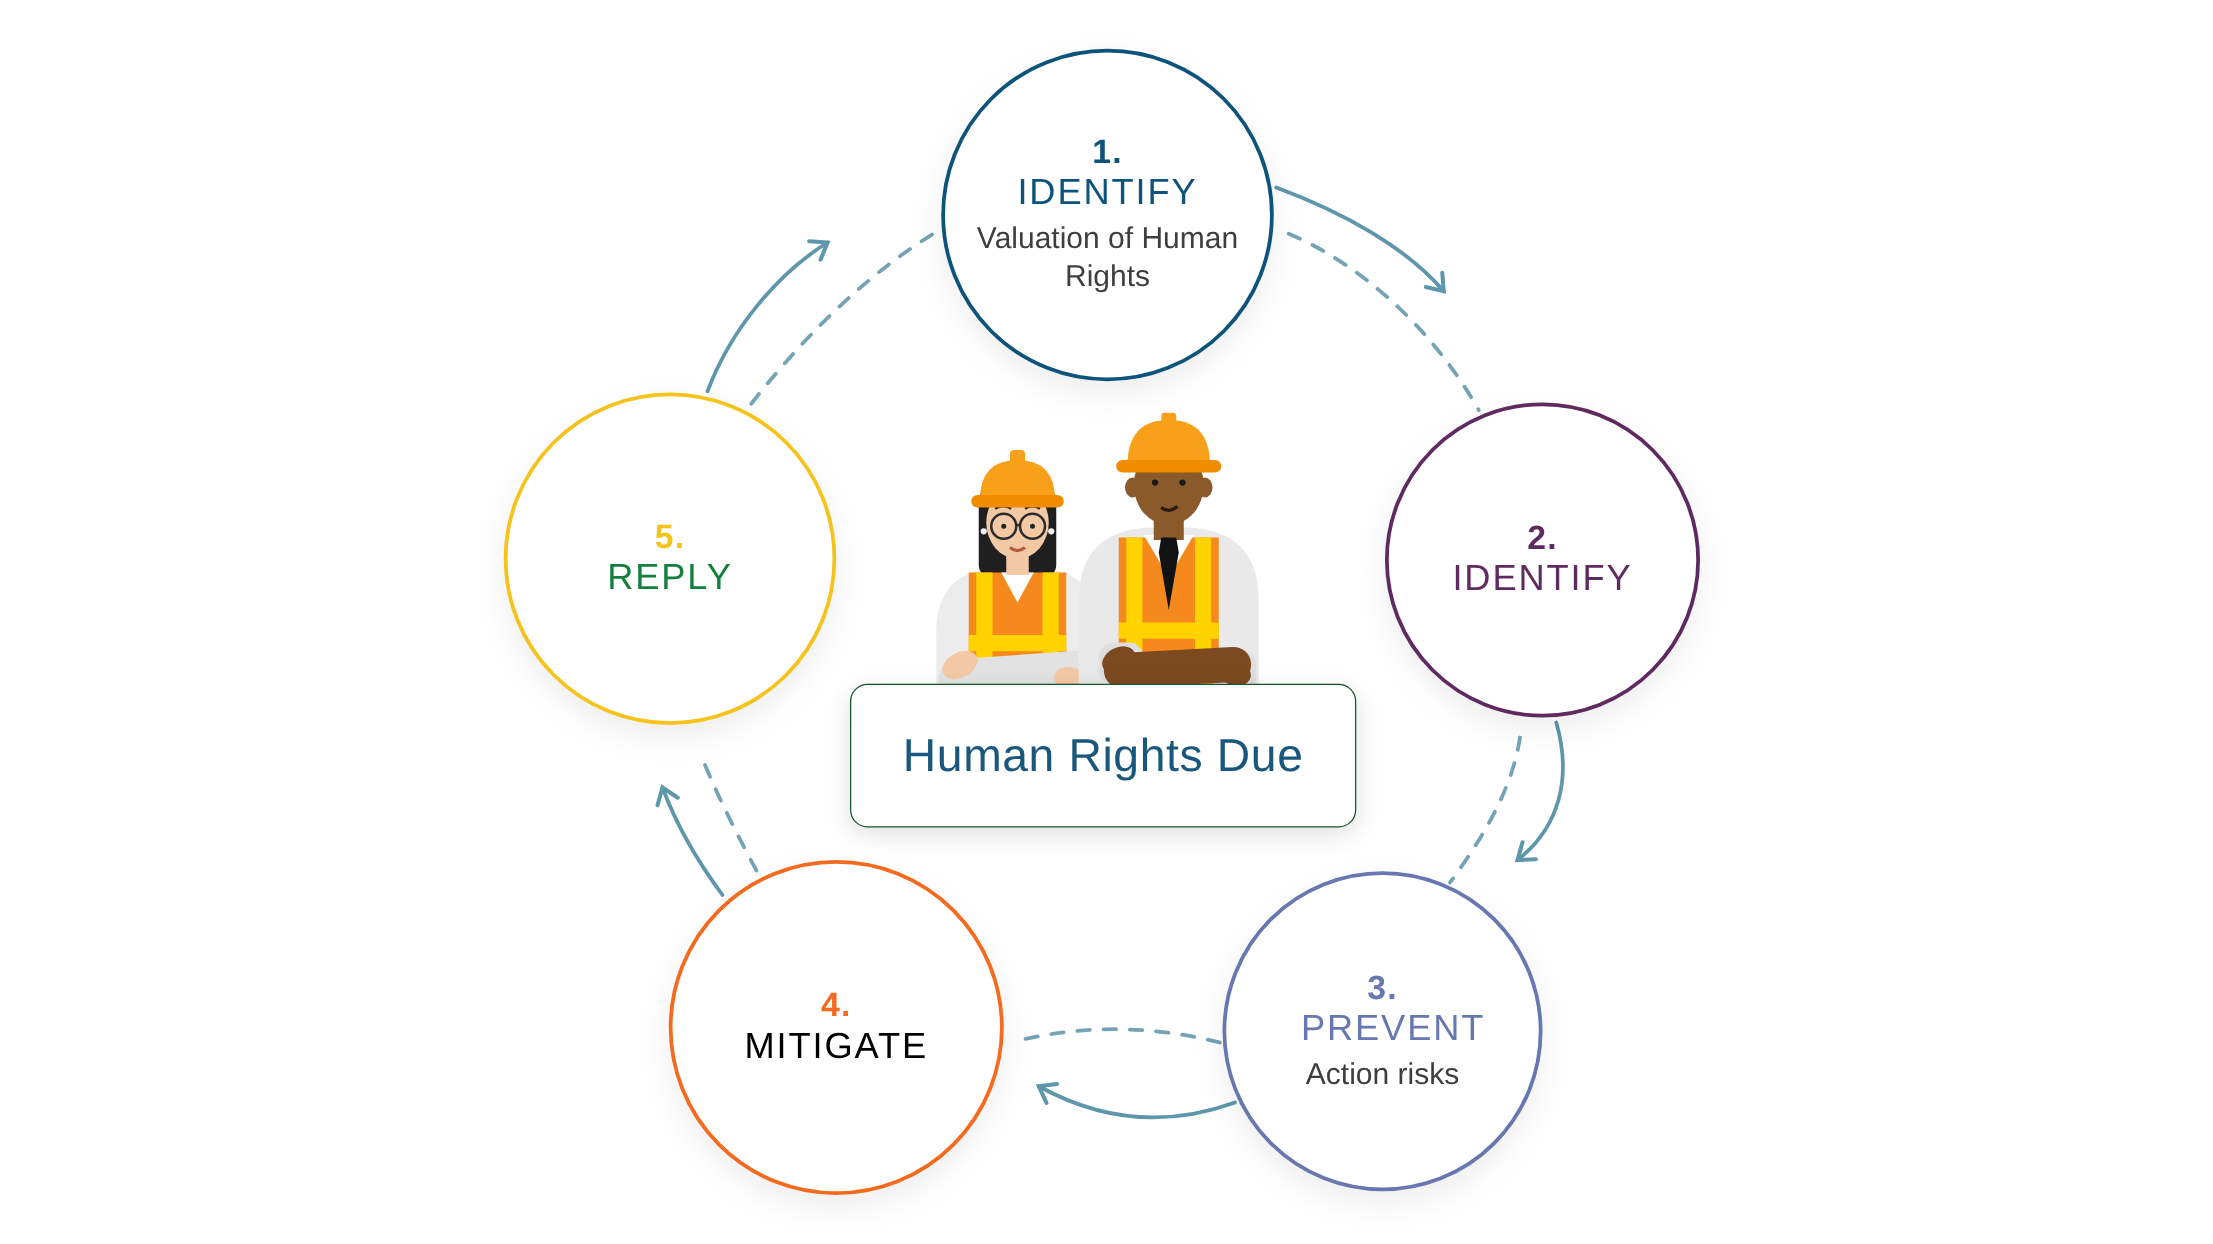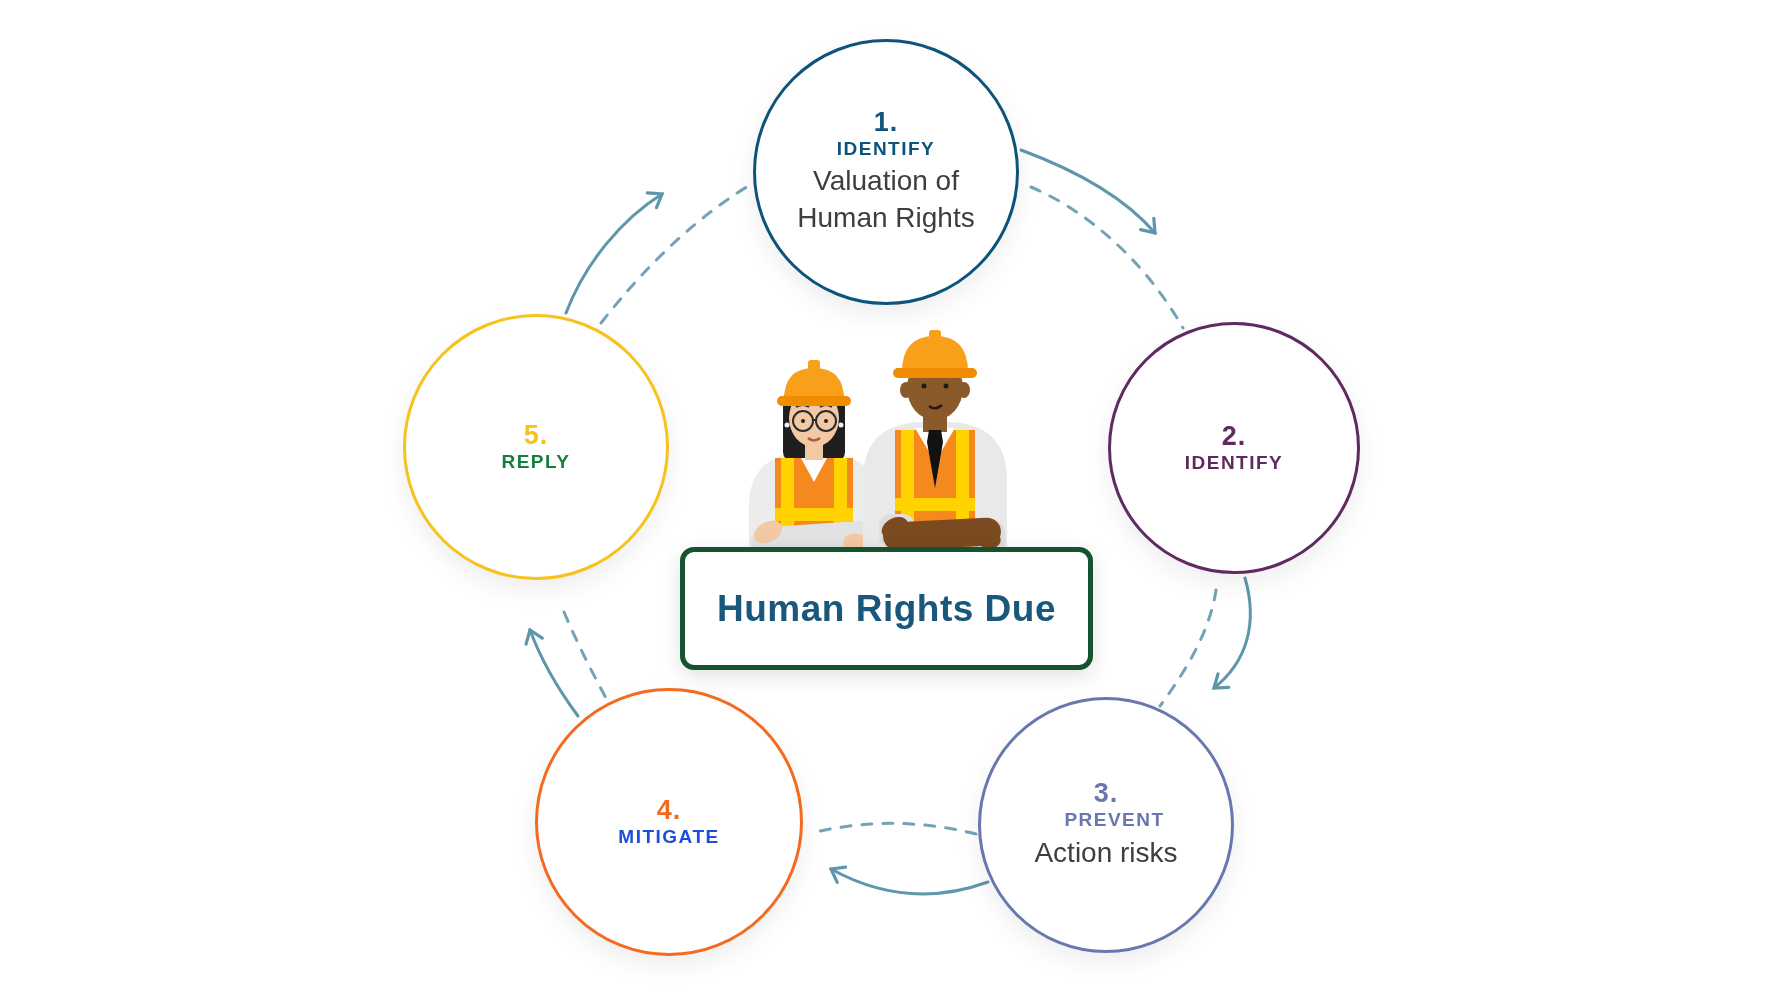--- a/index.html
+++ b/index.html
@@ -14,27 +14,27 @@
     position:absolute;border-radius:50%;background:#ffffff;border:3px solid #999;
     display:flex;flex-direction:column;align-items:center;justify-content:center;
     text-align:center;box-shadow:0 10px 26px rgba(0,0,0,0.07);box-sizing:border-box;
   }
   .c1{left:753px;top:39px;width:266px;height:266px;}
   .c2{left:1108px;top:322px;width:252px;height:252px;}
   .c3{left:978px;top:697px;width:256px;height:256px;}
   .c4{left:535px;top:688px;width:268px;height:268px;}
   .c5{left:403px;top:314px;width:266px;height:266px;}
   .step-num{font-size:27px;font-weight:800;letter-spacing:1px;line-height:1.15;}
-  .step-label{font-size:19px;font-weight:700;letter-spacing:1.5px;line-height:1.2;}
-  .step-desc{font-size:28px;font-weight:400;color:#3e3e3e;line-height:1.32;max-width:212px;margin-top:3px;}
+  .step-label{font-size:29px;font-weight:400;letter-spacing:1.5px;line-height:1.2;}
+  .step-desc{font-size:24px;font-weight:400;color:#3e3e3e;line-height:1.32;max-width:212px;margin-top:3px;}
   .title-card{
     position:absolute;left:680px;top:547px;width:403px;height:113px;background:#ffffff;
-    border:5px solid #14532d;border-radius:14px;box-shadow:0 6px 20px rgba(0,0,0,0.12);
+    border:1px solid #14532d;border-radius:14px;box-shadow:0 6px 20px rgba(0,0,0,0.12);
     display:flex;flex-direction:column;align-items:center;justify-content:center;
-    text-align:center;color:#19587c;font-size:37px;font-weight:700;line-height:1.28;
+    text-align:center;color:#19587c;font-size:37px;font-weight:400;line-height:1.28;
     letter-spacing:0.5px;
   }
   svg.workers{position:absolute;left:735px;top:330px;width:320px;height:230px;}
 </style>
 </head>
 <body>
 
 <div class="canvas">
 
   <svg class="arrows" viewBox="0 0 1770 995">
@@ -67,21 +67,21 @@
   </div>
 
   <div class="circle c3" style="border-color: rgb(104, 119, 176);">
     <div class="step-num" style="color: rgb(104, 119, 176);">3.</div>
     <div class="step-label" style="color: rgb(104, 119, 176); margin-left: 17px;">PREVENT</div>
     <div class="step-desc">Action risks</div>
   </div>
 
   <div class="circle c4" style="border-color: rgb(244, 106, 30);">
     <div class="step-num" style="color: rgb(244, 106, 30);">4.</div>
-    <div class="step-label" style="color: #1d4ed8;">MITIGATE</div>
+    <div class="step-label" style="color: #000000;">MITIGATE</div>
   </div>
 
   <div class="circle c5" style="border-color: rgb(246, 194, 28);">
     <div class="step-num" style="color: rgb(246, 194, 28);">5.</div>
     <div class="step-label" style="color: #15803d;">REPLY</div>
   </div>
 
   <svg class="workers" viewBox="0 0 320 230">
 
     <g>

